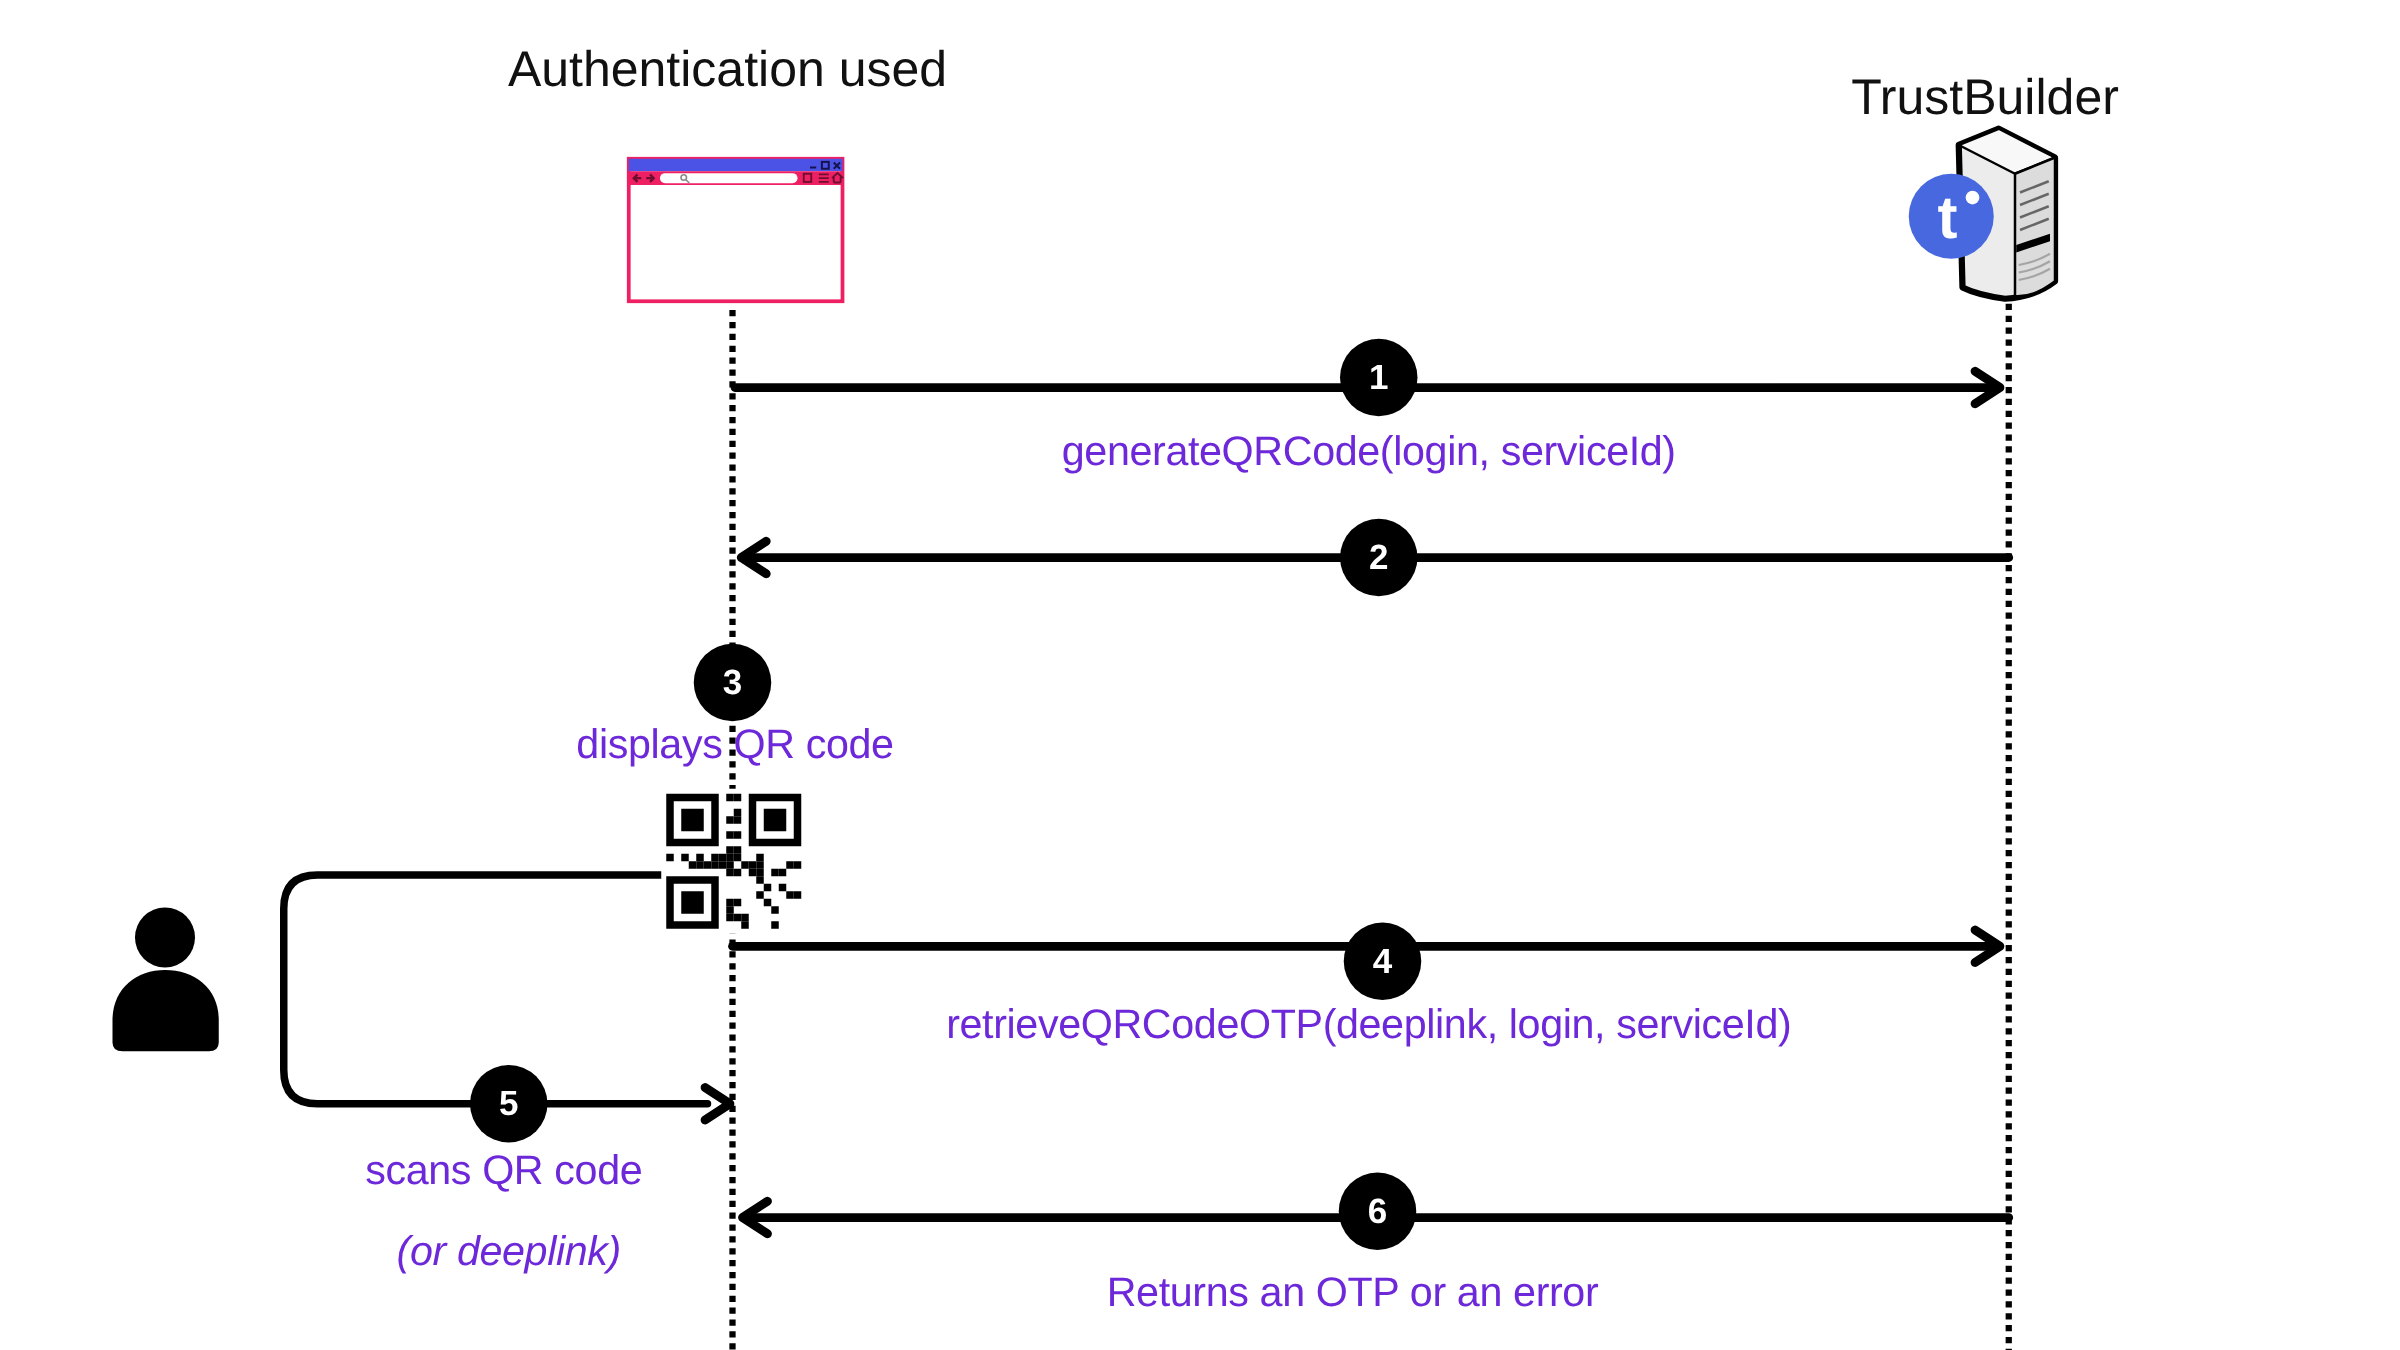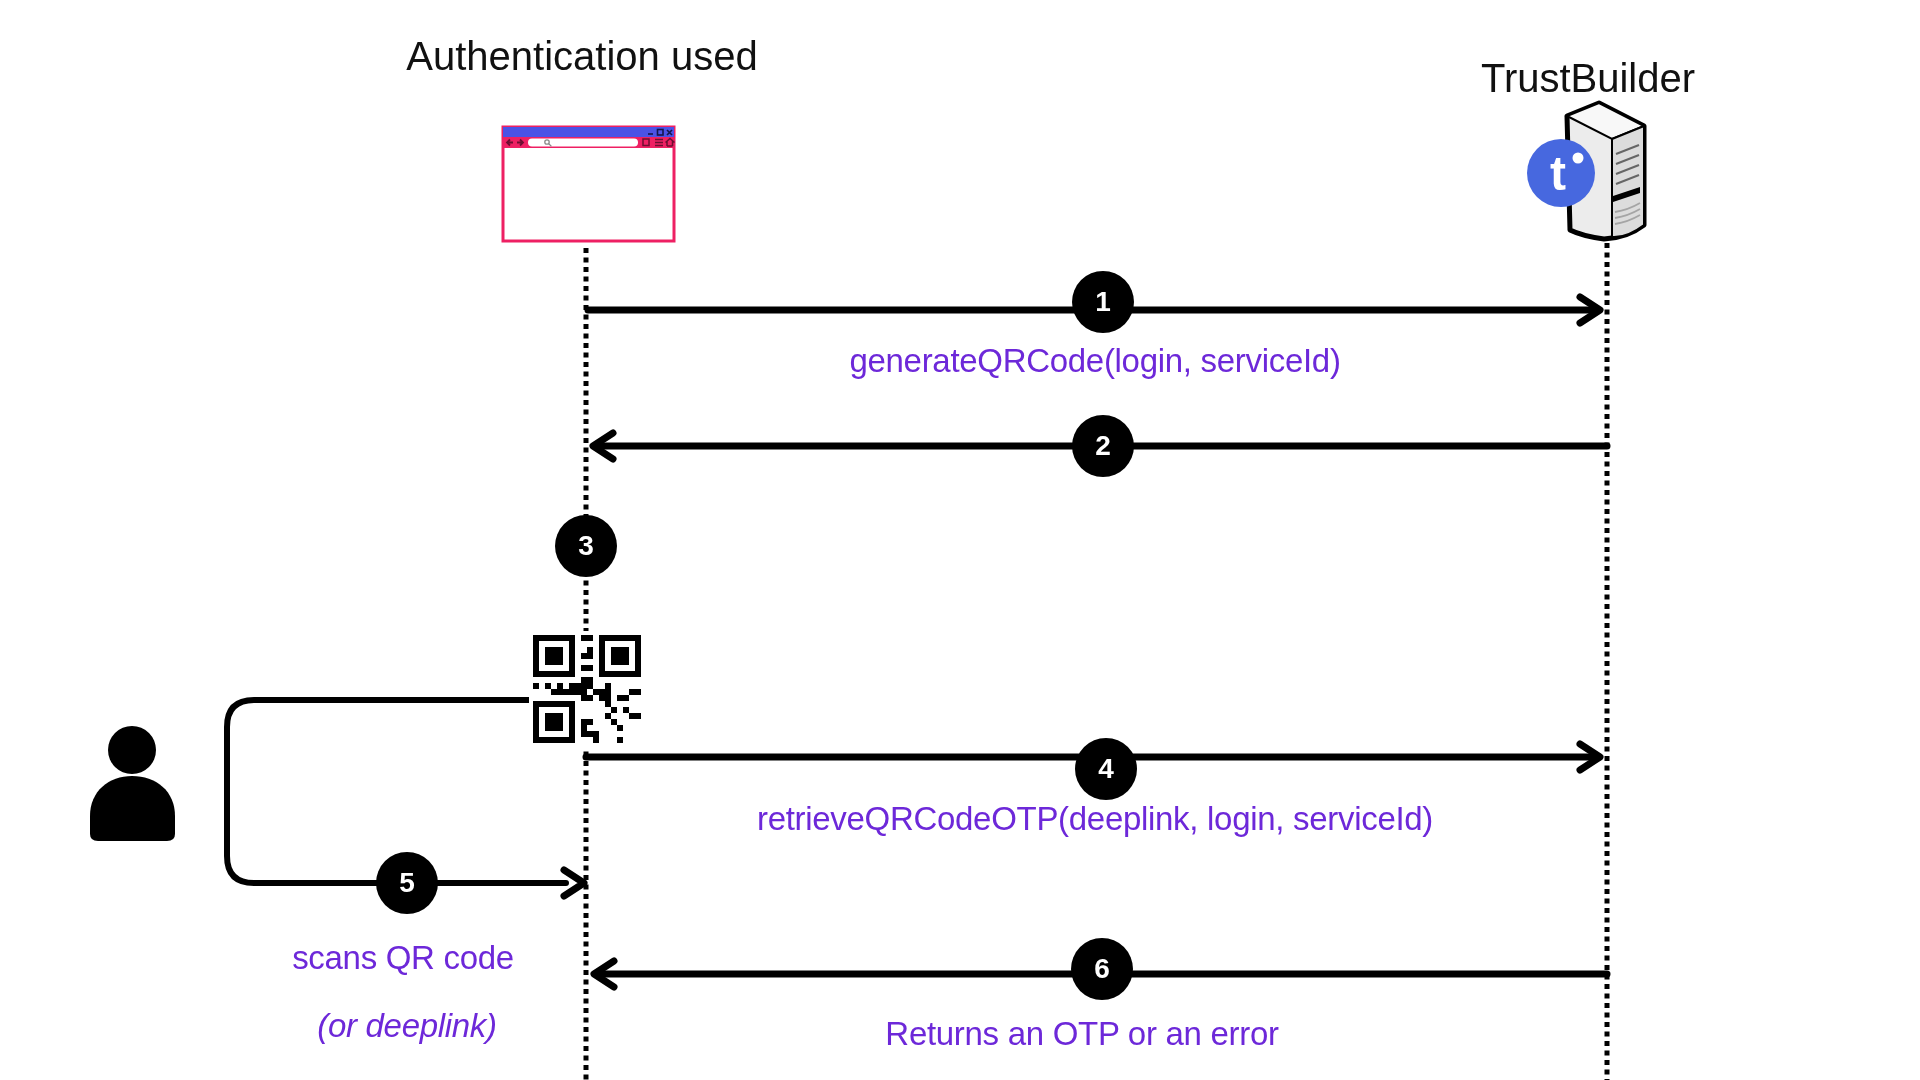--- a/index.html
+++ b/index.html
@@ -14,21 +14,21 @@
   }
   .badge{
     position:absolute;width:62px;height:62px;border-radius:50%;
     background:#000;color:#fff;display:flex;align-items:center;justify-content:center;
     font-size:28px;font-weight:700;
   }
   .msg-label{
     position:absolute;transform:translateX(-50%);
     font-size:33px;letter-spacing:-0.3px;white-space:nowrap;color:#6d28d9;
   }
-  .msg-label.italic{font-style:italic;margin-top:25px;}
+  .msg-label.italic{font-style:italic;}
 </style>
 </head>
 <body>
 
 <div class="canvas">
 
   <svg class="art" width="1920" height="1080" viewBox="0 0 1920 1080">
 
     <line x1="586" y1="248" x2="586" y2="1080" stroke="#000" stroke-width="5" stroke-dasharray="5 4.5"></line>
     <line x1="1607" y1="243" x2="1607" y2="1080" stroke="#000" stroke-width="5" stroke-dasharray="5 4.5"></line>
@@ -190,18 +190,19 @@
       <span>4</span>
     </div>
   <div class="badge" style="left:376px;top:852px;">
       <span>5</span>
     </div>
   <div class="badge" style="left:1071px;top:938px;">
       <span>6</span>
     </div>
 
   <div class="msg-label" style="left:1095px;top:342px;">generateQRCode(login, serviceId)</div>
+  <div class="msg-label" style="left:588px;top:576px;">displays QR code</div>
   <div class="msg-label" style="left:1095px;top:800px;">retrieveQRCodeOTP(deeplink, login, serviceId)</div>
-  <div class="msg-label" style="left:403px;top:939px;">scans QR code</div>
+  <div class="msg-label" style="left:403px;top:917px;">scans QR code</div>
   <div class="msg-label italic" style="left:407px;top:982px;">(or deeplink)</div>
   <div class="msg-label" style="left:1082px;top:1015px;">Returns an OTP or an error</div>
 
 </div>
 
 </body></html>

